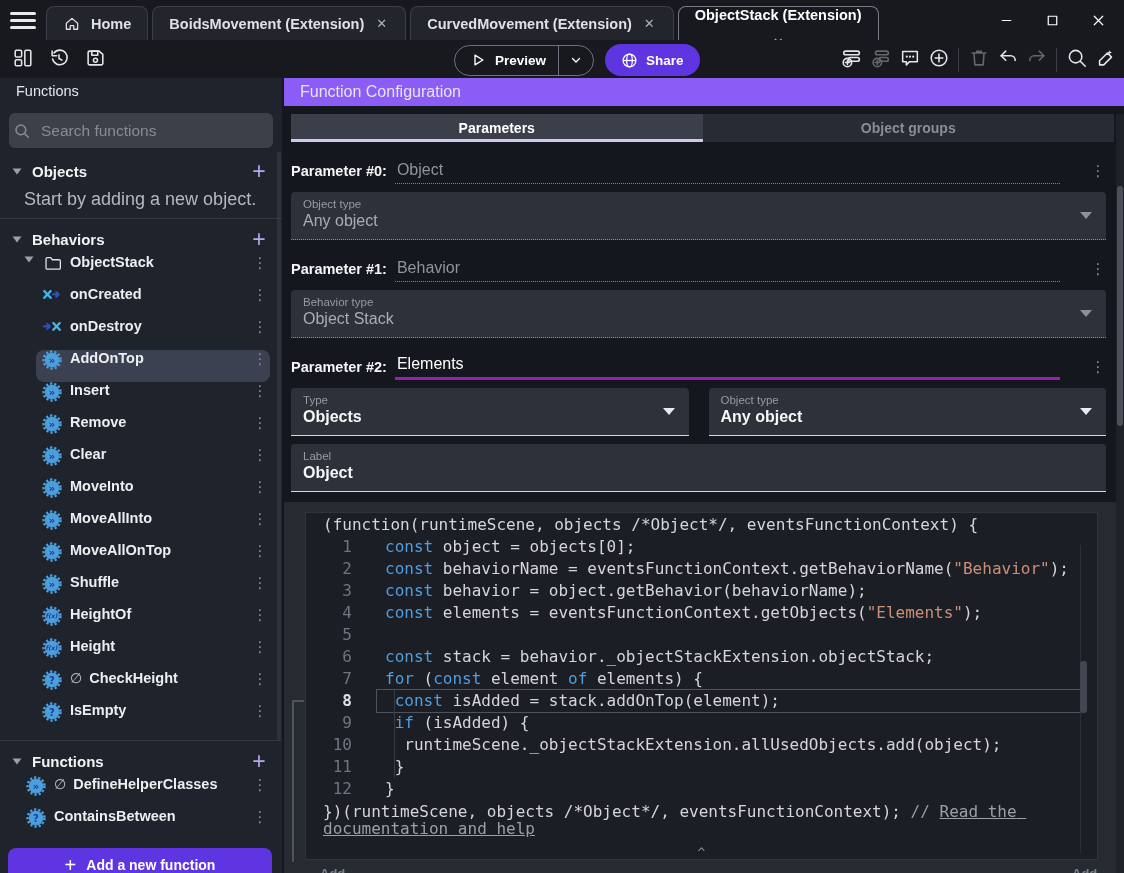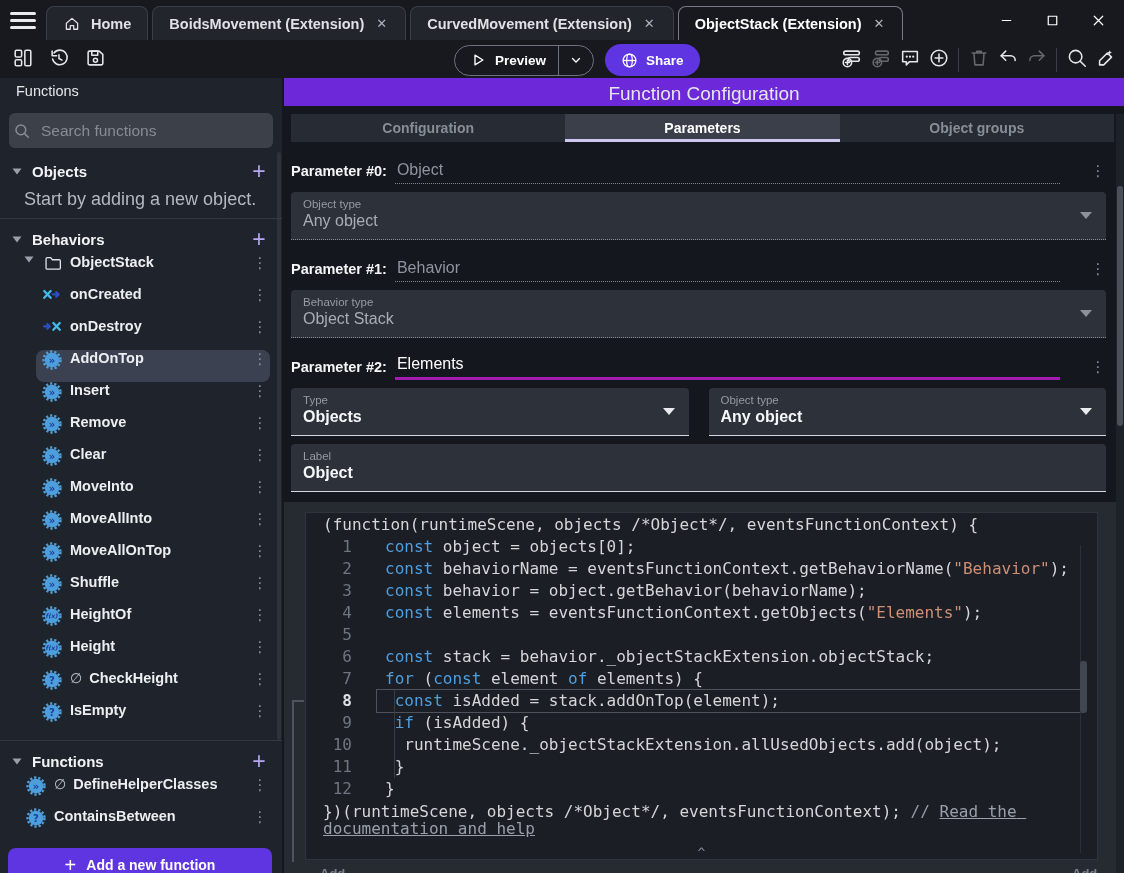--- a/index.html
+++ b/index.html
@@ -6,21 +6,21 @@
   html,body { background:#0e1014; }
   body { font-family:"Liberation Sans","DejaVu Sans",sans-serif; }
   .app { position:relative; width:1124px; height:873px; background:#14171d; overflow:hidden; }
 
   
   .titlebar { position:absolute; left:0; top:0; width:1124px; height:40px; background:#17191f; }
   .hamburger { position:absolute; left:10px; top:8px; width:26px; height:24px; display:flex; flex-direction:column; justify-content:center; gap:4px; cursor:pointer; }
   .hamburger span { display:block; height:3px; border-radius:2px; background:#e8eaee; }
   .tabs { position:absolute; left:46px; top:6px; height:34px; display:flex; gap:4px; align-items:flex-end; }
   .tab { height:34px; display:flex; align-items:center; gap:10px; padding:0 16px; background:#22252c; border:1px solid #3a3e48; border-bottom:none; border-radius:8px 8px 0 0; color:#dfe1e5; font-size:14.5px; font-weight:600; white-space:nowrap; cursor:pointer; }
-  .tab.active { background:#17191f; border-color:#767b86; color:#ffffff; font-weight:700; }
+  .tab.active { background:#17191f; border-color:#767b86; color:#ffffff; font-weight:700;flex-direction:column; }
   .tab .tab-close { color:#aeb2ba; font-size:13px; padding:2px; }
   .tab .home-ic { display:flex; }
   .win-controls { position:absolute; right:10px; top:0; height:40px; display:flex; align-items:center; gap:14px; }
   .win-btn { width:32px; height:28px; display:flex; align-items:center; justify-content:center; color:#fff; cursor:pointer; }
 
   
   .toolbar { position:absolute; left:0; top:40px; width:1124px; height:38px; background:#17191f; }
   .toolbar-left { position:absolute; left:8px; top:3px; display:flex; gap:6px; }
   .tb-icon { width:30px; height:30px; border:none; background:transparent; display:flex; align-items:center; justify-content:center; cursor:pointer; color:#e3e5e9; }
   .tb-icon.disabled { opacity:.38; }
@@ -60,21 +60,21 @@
   .row .r-label { flex:1; margin-left:8px; font-size:14.5px; font-weight:700; color:#eceef1; white-space:nowrap; overflow:hidden; }
   .row .r-private { font-family:"DejaVu Sans",sans-serif; color:#bcc1c9; font-size:14px; margin-left:8px; }
   .row .r-private + .r-label { margin-left:7px; }
   .kebab { width:16px; text-align:center; color:#878d97; font-size:15px; letter-spacing:0; cursor:pointer; }
   .add-func-btn { margin:8px 8px 0; width:264px; height:34px; border:none; border-radius:8px; background:var(--accent,#5e35e0); color:#fff; font-size:14px; font-weight:700; display:flex; align-items:center; justify-content:center; gap:10px; cursor:pointer; }
   .add-func-btn .plus { font-size:20px; font-weight:400; }
   .sb-scroll { position:absolute; right:1px; top:74px; width:4px; height:588px; border-radius:2px; background:#3b404a; opacity:.55; }
 
   
   .main { position:absolute; left:284px; top:78px; width:840px; height:795px; background:#14171d; }
-  .main-header { height:28px; padding:5px 16px 0; font-size:19px; color:#e4e6ea; background:#6d28d9;text-align:center; }
+  .main-header { height:28px; padding:5px 16px 0; font-size:16px; color:#e4e6ea; background:#8b5cf6; }
   .main-tabs { position:absolute; left:7px; top:36px; right:10px; height:28px; display:flex; background:#272b33; }
   .mtab { flex:1; position:relative; display:flex; align-items:center; justify-content:center; font-size:14px; font-weight:700; color:#878e99; cursor:pointer; }
   .mtab.active { background:#3a3f4a; color:#fff; }
   .mtab.active::after { content:""; position:absolute; left:0; right:0; bottom:0; height:3px; background:var(--tab-underline,#cfc6f1); }
 
   .params { position:absolute; left:7px; right:18px; top:64px; }
   .param-row { display:flex; align-items:flex-end; margin-top:12px; height:30px; }
   .param-row.first { }
   .param-label { font-size:14.5px; font-weight:700; color:#f4f5f7; padding-bottom:5px; white-space:nowrap; }
   .param-name { flex:1; margin:0 30px 0 8px; padding:0 0 4px 2px; font-size:16px; cursor:text; }
@@ -532,21 +532,20 @@
     <button class="add-func-btn">
       <span class="plus">+</span>
       <span>Add a new function</span>
     </button>
     <div class="sb-scroll"></div>
   </div>
 
   <div class="main">
     <div class="main-header">Function Configuration</div>
     <div class="main-tabs">
-        <div class="mtab">Configuration</div>
         <div class="mtab active">Parameters</div>
         <div class="mtab">Object groups</div>
       </div>
     <div class="params">
         <div class="param-row first">
           <span class="param-label">Parameter #0:</span>
           <span class="param-name dim">Object</span>
           <span class="kebab">⋮</span>
         </div>
         <div class="fields-row">

